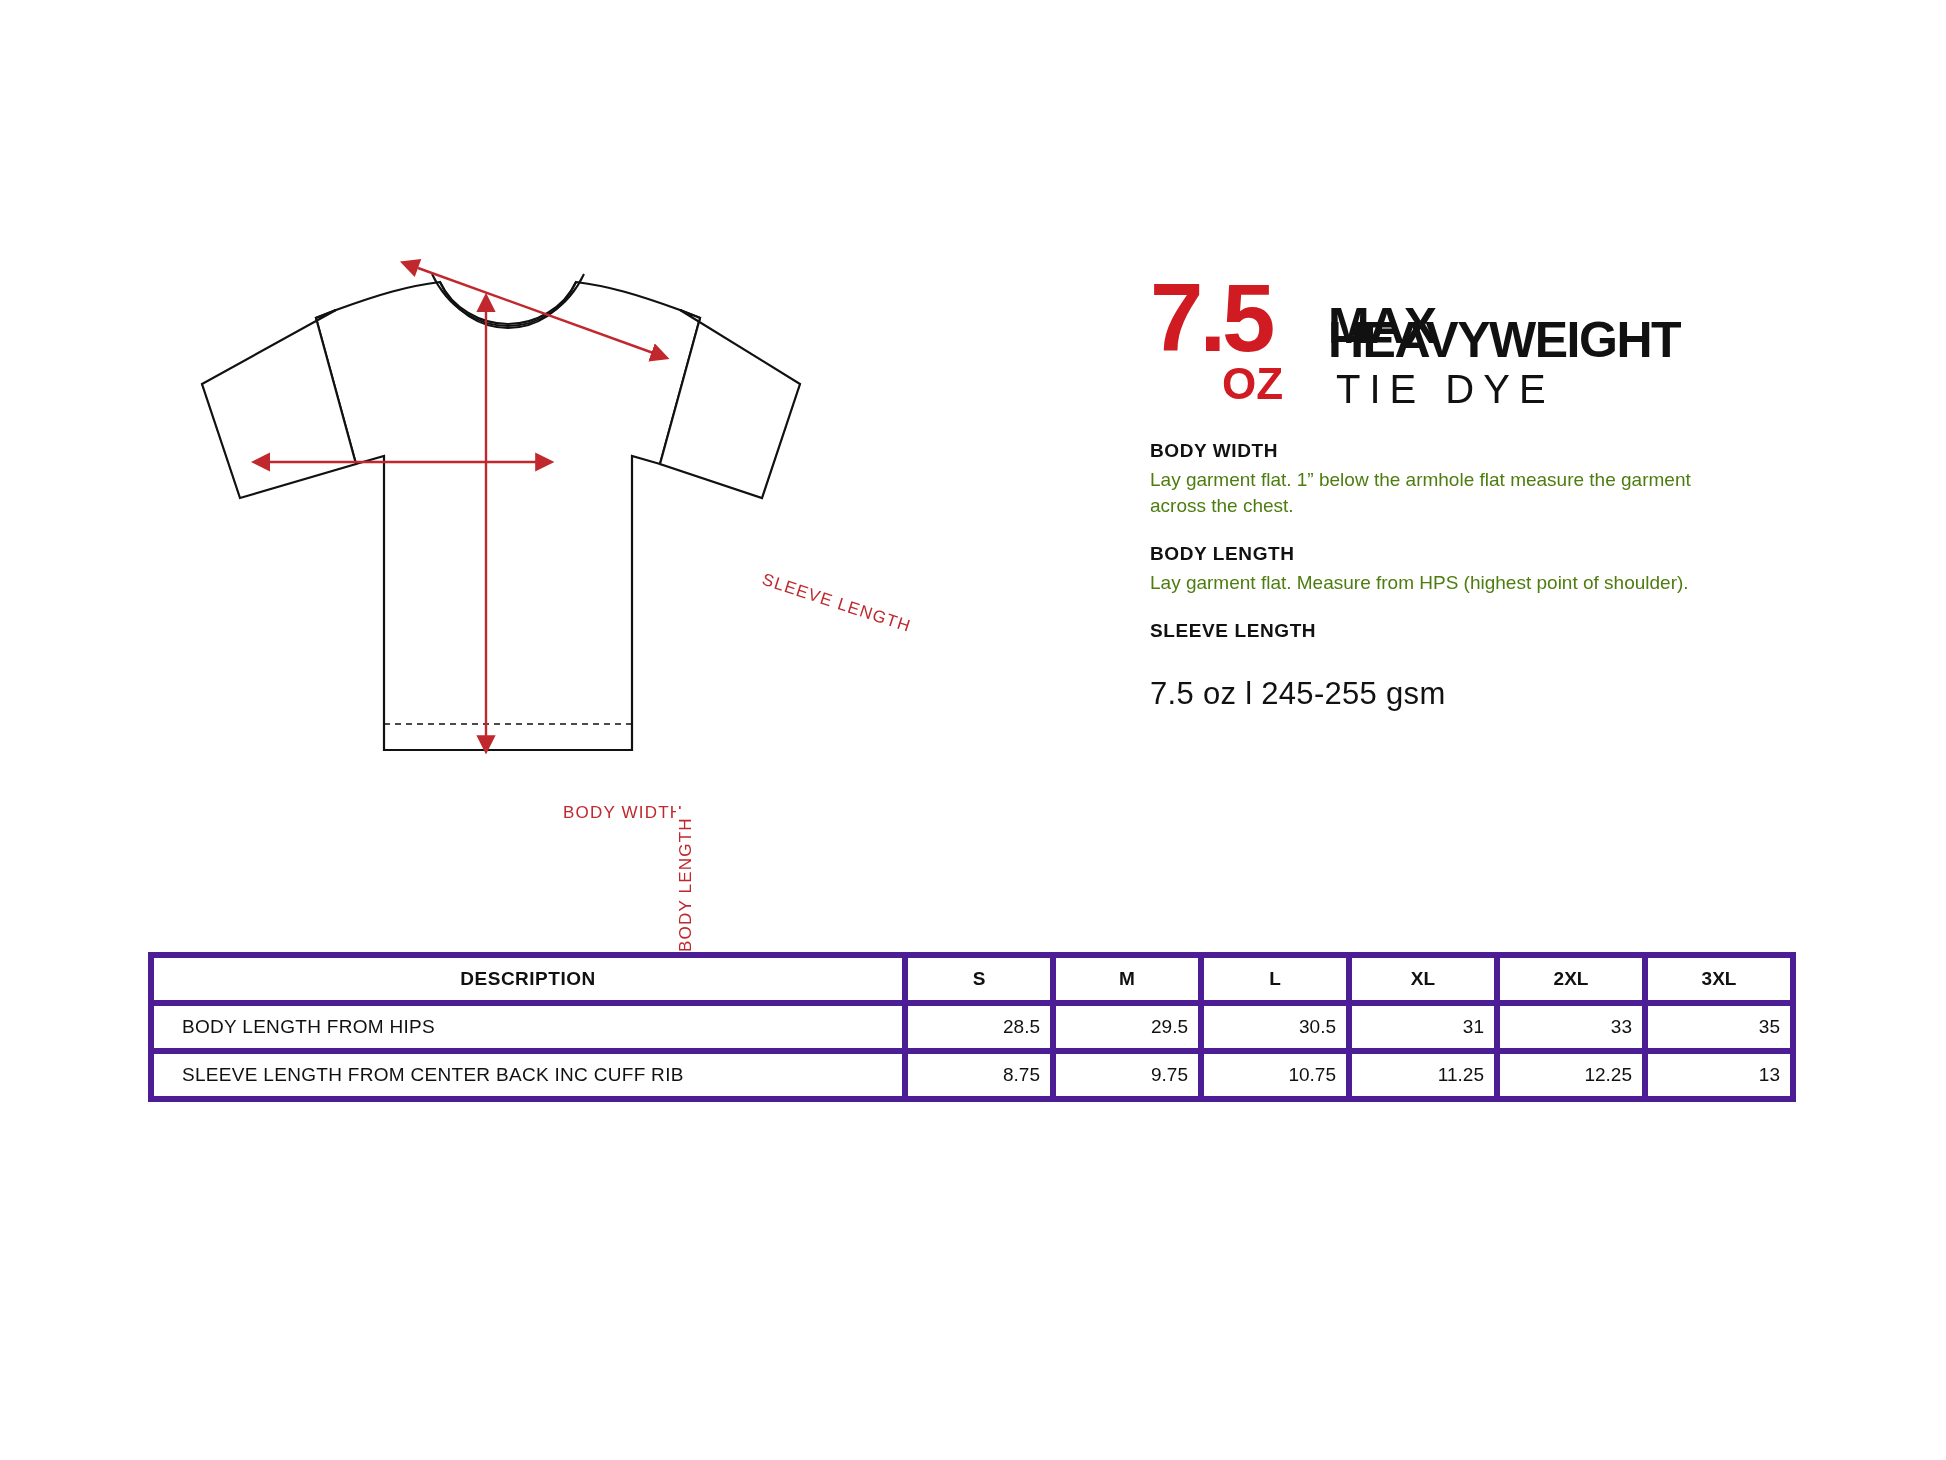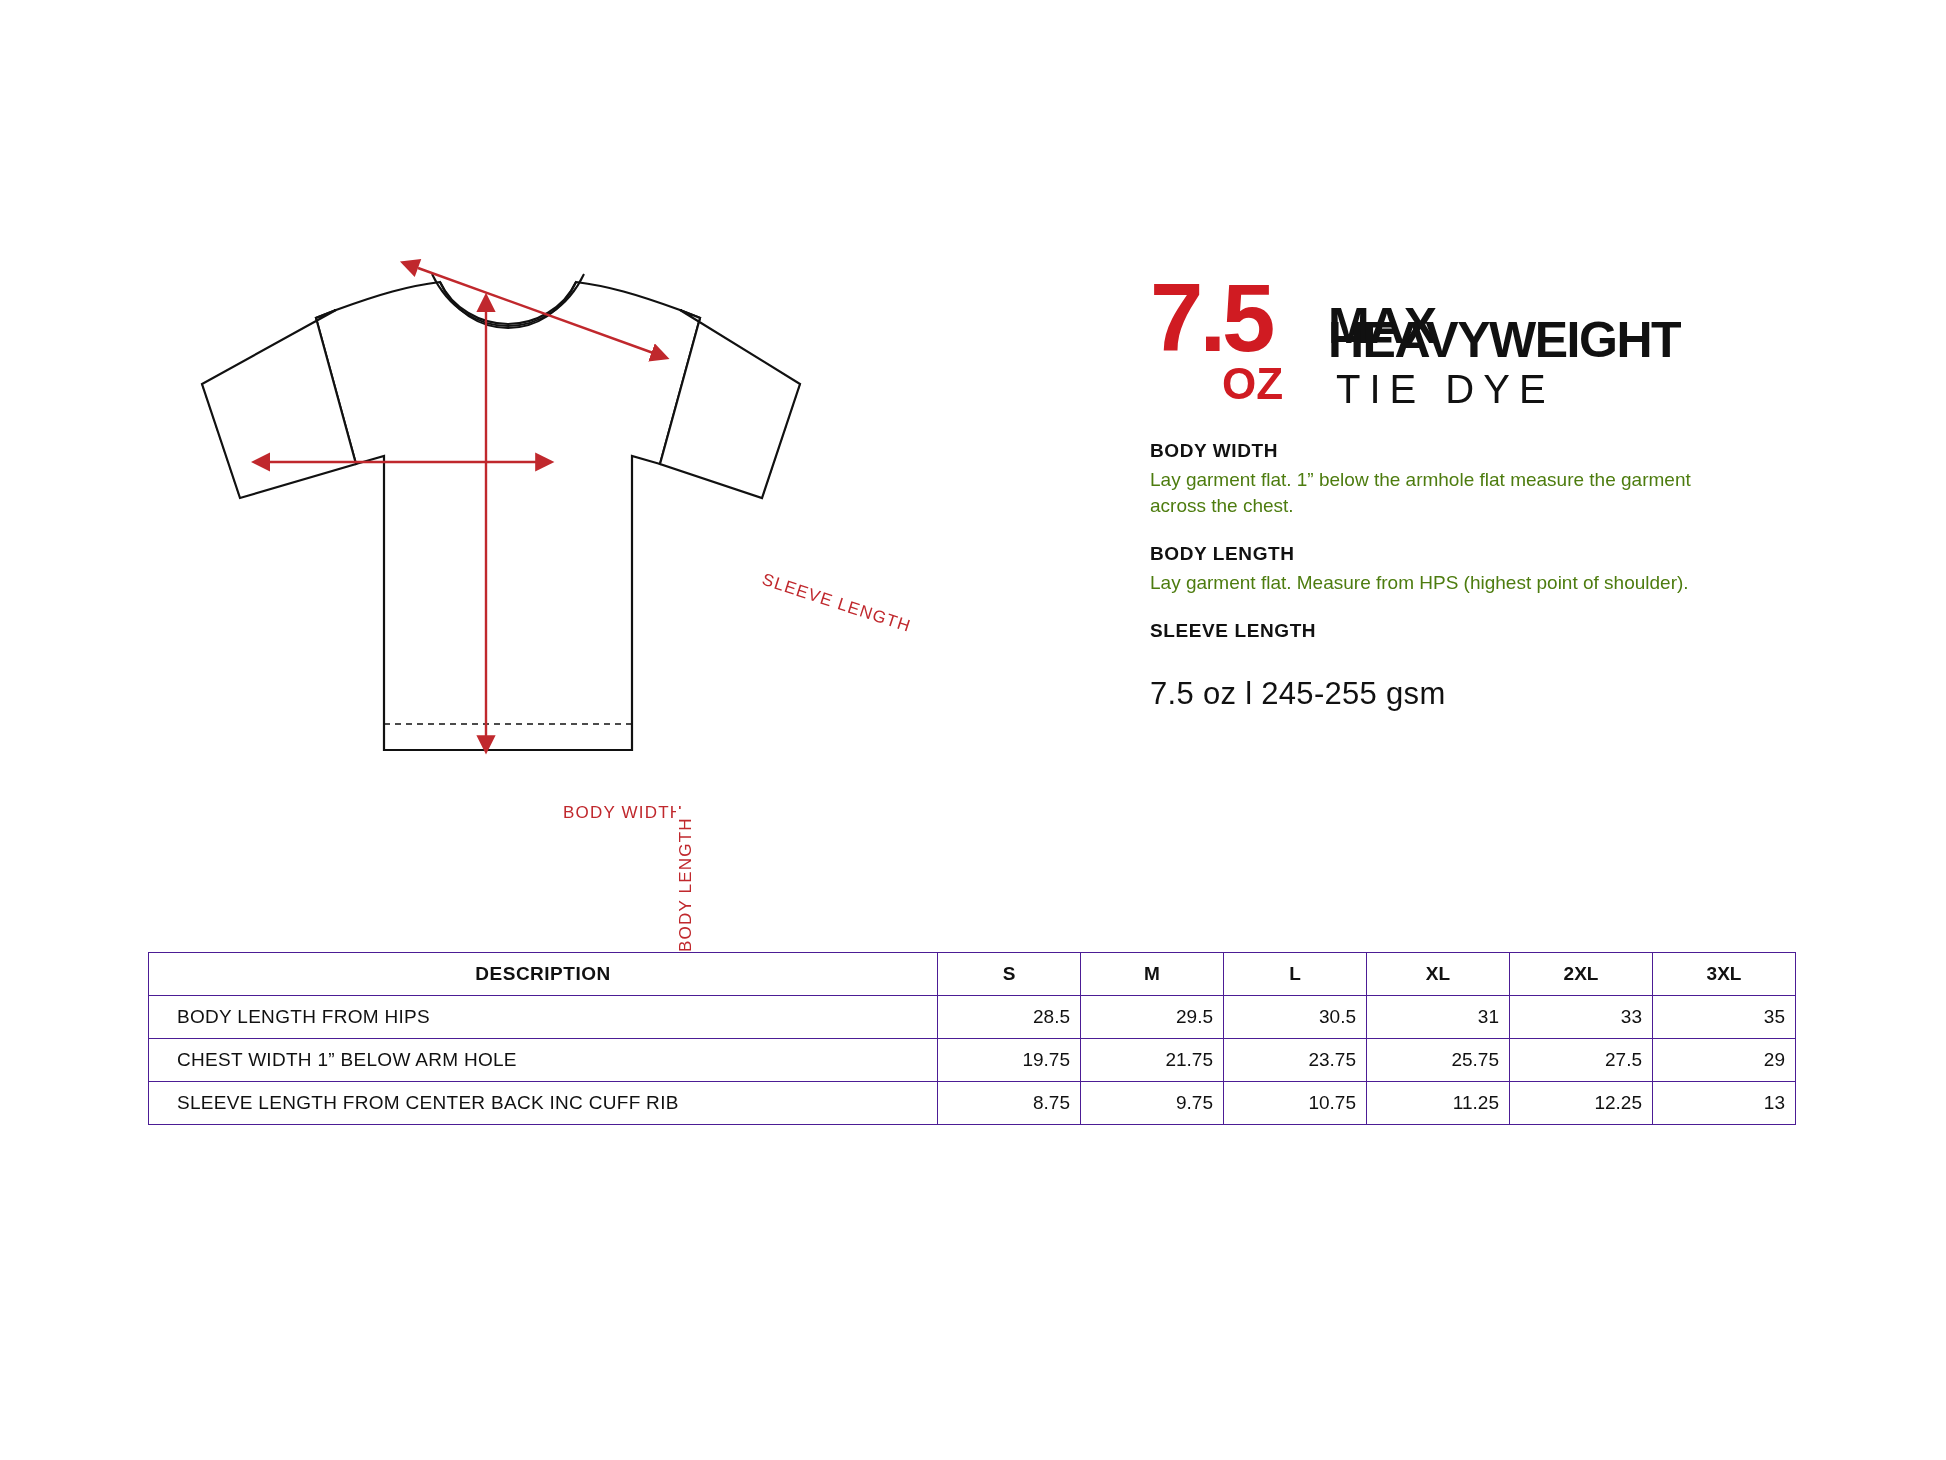--- a/index.html
+++ b/index.html
@@ -147,21 +147,21 @@
   
   #size-table {
     position: absolute;
     left: 148px;
     top: 952px;
     width: 1648px;
     border-collapse: collapse;
     font-size: 19px;
   }
   #size-table td, #size-table th {
-    border: 1px solid #4c1d95;
+    border: 6px solid #4c1d95;
     height: 42px;
     padding: 0 10px;
     font-weight: normal;
     color: #111;
   }
   #size-table thead th.desc-head {
     text-align: center;
     font-weight: bold;
     letter-spacing: 0.5px;
   }
@@ -285,29 +285,20 @@
     <tr>
       <td class="row-label">BODY LENGTH FROM HIPS</td>
       <td class="val">28.5</td>
       <td class="val">29.5</td>
       <td class="val">30.5</td>
       <td class="val">31</td>
       <td class="val">33</td>
       <td class="val">35</td>
     </tr>
     <tr>
-      <td class="row-label">CHEST WIDTH 1” BELOW ARM HOLE</td>
-      <td class="val">19.75</td>
-      <td class="val">21.75</td>
-      <td class="val">23.75</td>
-      <td class="val">25.75</td>
-      <td class="val">27.5</td>
-      <td class="val">29</td>
-    </tr>
-    <tr>
       <td class="row-label">SLEEVE LENGTH FROM CENTER BACK INC CUFF RIB</td>
       <td class="val">8.75</td>
       <td class="val">9.75</td>
       <td class="val">10.75</td>
       <td class="val">11.25</td>
       <td class="val">12.25</td>
       <td class="val">13</td>
     </tr>
   </tbody>
 </table>

